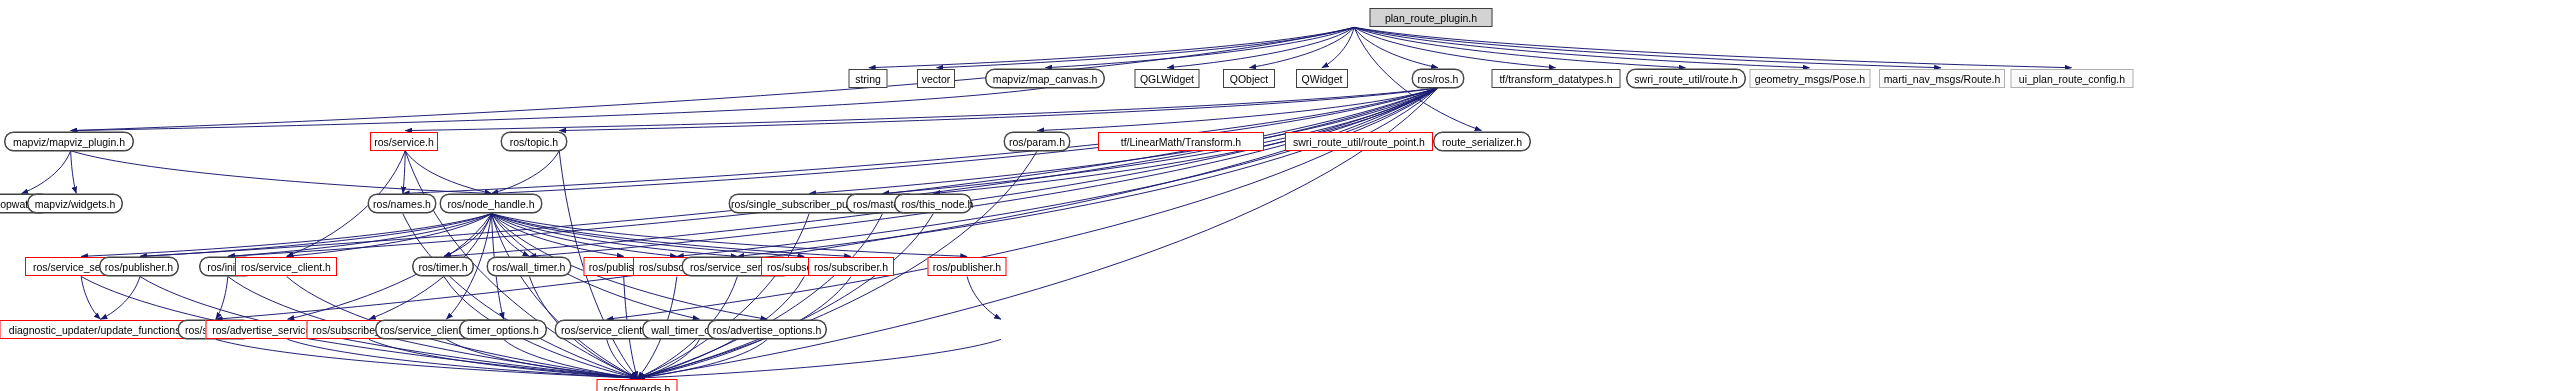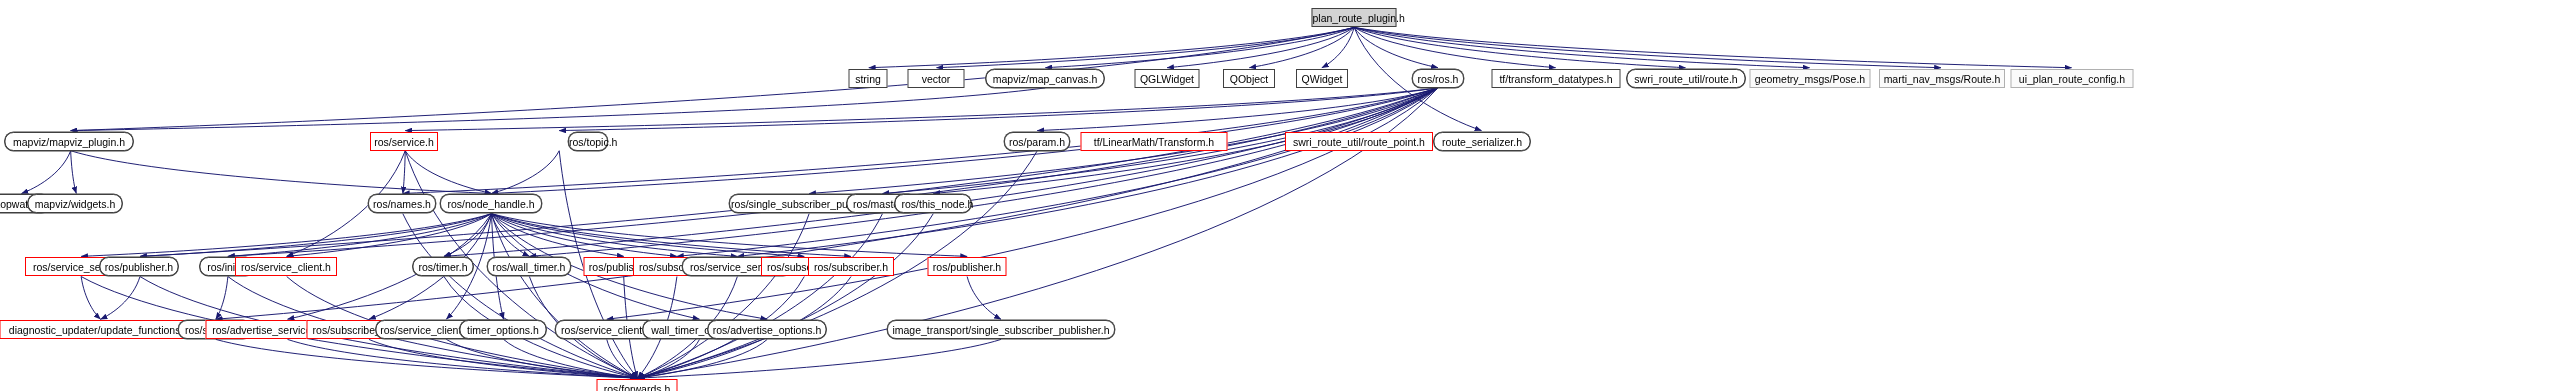--- a/index.html
+++ b/index.html
@@ -156,38 +156,38 @@
       <path d="M456,421 C515.94,447.4 695.76,463.24 789,469" fill="none" stroke="#191970" stroke-width="1.2" marker-end="url(#arrowhead)"></path>
       <path d="M552,421 C594.66,447.4 722.64,463.24 789,469" fill="none" stroke="#191970" stroke-width="1.2" marker-end="url(#arrowhead)"></path>
       <path d="M623,421 C652.88,447.4 742.52,463.24 789,469" fill="none" stroke="#191970" stroke-width="1.2" marker-end="url(#arrowhead)"></path>
       <path d="M751,421 C757.84,447.4 778.36,463.24 789,469" fill="none" stroke="#191970" stroke-width="1.2" marker-end="url(#arrowhead)"></path>
       <path d="M866,421 C852.14,447.4 810.56,463.24 789,469" fill="none" stroke="#191970" stroke-width="1.2" marker-end="url(#arrowhead)"></path>
       <path d="M950,421 C921.02,447.4 834.08,463.24 789,469" fill="none" stroke="#191970" stroke-width="1.2" marker-end="url(#arrowhead)"></path>
       <path d="M266,421 C360.14,447.4 642.56,463.24 789,469" fill="none" stroke="#191970" stroke-width="1.2" marker-end="url(#arrowhead)"></path>
       <path d="M1240,421 C1158.82,447.4 915.28,463.24 789,469" fill="none" stroke="#191970" stroke-width="1.2" marker-end="url(#arrowhead)"></path>
     </svg>
   <div id="node-layer">
-      <div class="node root" style="left: 1354px; top: 8px; width: 85px;">plan_route_plugin.h</div>
+      <div class="node root" style="left: 1431px; top: 8px; width: 123px;">plan_route_plugin.h</div>
       <div class="node" style="left: 868px; top: 69px; width: 39px;">string</div>
-      <div class="node" style="left: 936px; top: 69px; width: 57px;">vector</div>
+      <div class="node" style="left: 936px; top: 69px; width: 38px;">vector</div>
       <div class="node thick" style="left: 1045px; top: 69px; width: 119px;">mapviz/map_canvas.h</div>
       <div class="node" style="left: 1167px; top: 69px; width: 65px;">QGLWidget</div>
       <div class="node" style="left: 1249px; top: 69px; width: 52px;">QObject</div>
       <div class="node" style="left: 1322px; top: 69px; width: 52px;">QWidget</div>
       <div class="node thick" style="left: 1438px; top: 69px; width: 52px;">ros/ros.h</div>
       <div class="node" style="left: 1556px; top: 69px; width: 129px;">tf/transform_datatypes.h</div>
       <div class="node thick" style="left: 1686px; top: 69px; width: 119px;">swri_route_util/route.h</div>
       <div class="node grey" style="left: 1810px; top: 69px; width: 121px;">geometry_msgs/Pose.h</div>
       <div class="node grey" style="left: 1942px; top: 69px; width: 126px;">marti_nav_msgs/Route.h</div>
       <div class="node grey" style="left: 2072px; top: 69px; width: 123px;">ui_plan_route_config.h</div>
       <div class="node thick" style="left: 69px; top: 132px; width: 129px;">mapviz/mapviz_plugin.h</div>
       <div class="node red" style="left: 404px; top: 132px; width: 68px;">ros/service.h</div>
-      <div class="node thick" style="left: 588px; top: 132px; width: 40px;">ros/topic.h</div>
+      <div class="node thick" style="left: 534px; top: 132px; width: 66px;">ros/topic.h</div>
       <div class="node thick" style="left: 1037px; top: 132px; width: 66px;">ros/param.h</div>
-      <div class="node red" style="left: 1154px; top: 132px; width: 147px;">tf/LinearMath/Transform.h</div>
+      <div class="node red" style="left: 1181px; top: 132px; width: 166px;">tf/LinearMath/Transform.h</div>
       <div class="node red" style="left: 1359px; top: 132px; width: 148px;">swri_route_util/route_point.h</div>
       <div class="node thick" style="left: 1482px; top: 132px; width: 97px;">route_serializer.h</div>
       <div class="node thick" style="left: 20px; top: 194px; width: 61px;">stopwatch.h</div>
       <div class="node thick" style="left: 75px; top: 194px; width: 95px;">mapviz/widgets.h</div>
       <div class="node thick" style="left: 402px; top: 194px; width: 68px;">ros/names.h</div>
       <div class="node thick" style="left: 491px; top: 194px; width: 102px;">ros/node_handle.h</div>
       <div class="node thick" style="left: 809px; top: 194px; width: 160px;">ros/single_subscriber_publisher.h</div>
       <div class="node thick" style="left: 882px; top: 194px; width: 71px;">ros/master.h</div>
       <div class="node thick" style="left: 933px; top: 194px; width: 77px; padding-left: 6px;">ros/this_node.h</div>
       <div class="node red" style="left: 80px; top: 257px; width: 110px;">ros/service_server.h</div>
@@ -204,17 +204,16 @@
       <div class="node red" style="left: 967px; top: 257px; width: 79px;">ros/publisher.h</div>
       <div class="node red" style="left: 99px; top: 320px; width: 199px;">diagnostic_updater/update_functions.h</div>
       <div class="node thick" style="left: 215px; top: 320px; width: 74px;">ros/spinner.h</div>
       <div class="node red" style="left: 286px; top: 320px; width: 161px;">ros/advertise_service_options.h</div>
       <div class="node red" style="left: 368px; top: 320px; width: 123px;">ros/subscribe_options.h</div>
       <div class="node thick" style="left: 445px; top: 320px; width: 139px;">ros/service_client_options.h</div>
       <div class="node thick" style="left: 503px; top: 320px; width: 87px;">timer_options.h</div>
       <div class="node thick" style="left: 606px; top: 320px; width: 102px;">ros/service_client.h</div>
       <div class="node thick" style="left: 699px; top: 320px; width: 113px;">wall_timer_options.h</div>
       <div class="node thick" style="left: 767px; top: 320px; width: 119px;">ros/advertise_options.h</div>
-      <div class="node thick" style="left: 1001px; top: 320px; width: 228px;">image_transport/single_subscriber_publisher.h</div>
       <div class="node red" style="left: 637px; top: 379px; width: 81px;">ros/forwards.h</div>
     </div>
 </div>
 
 
 </body></html>

